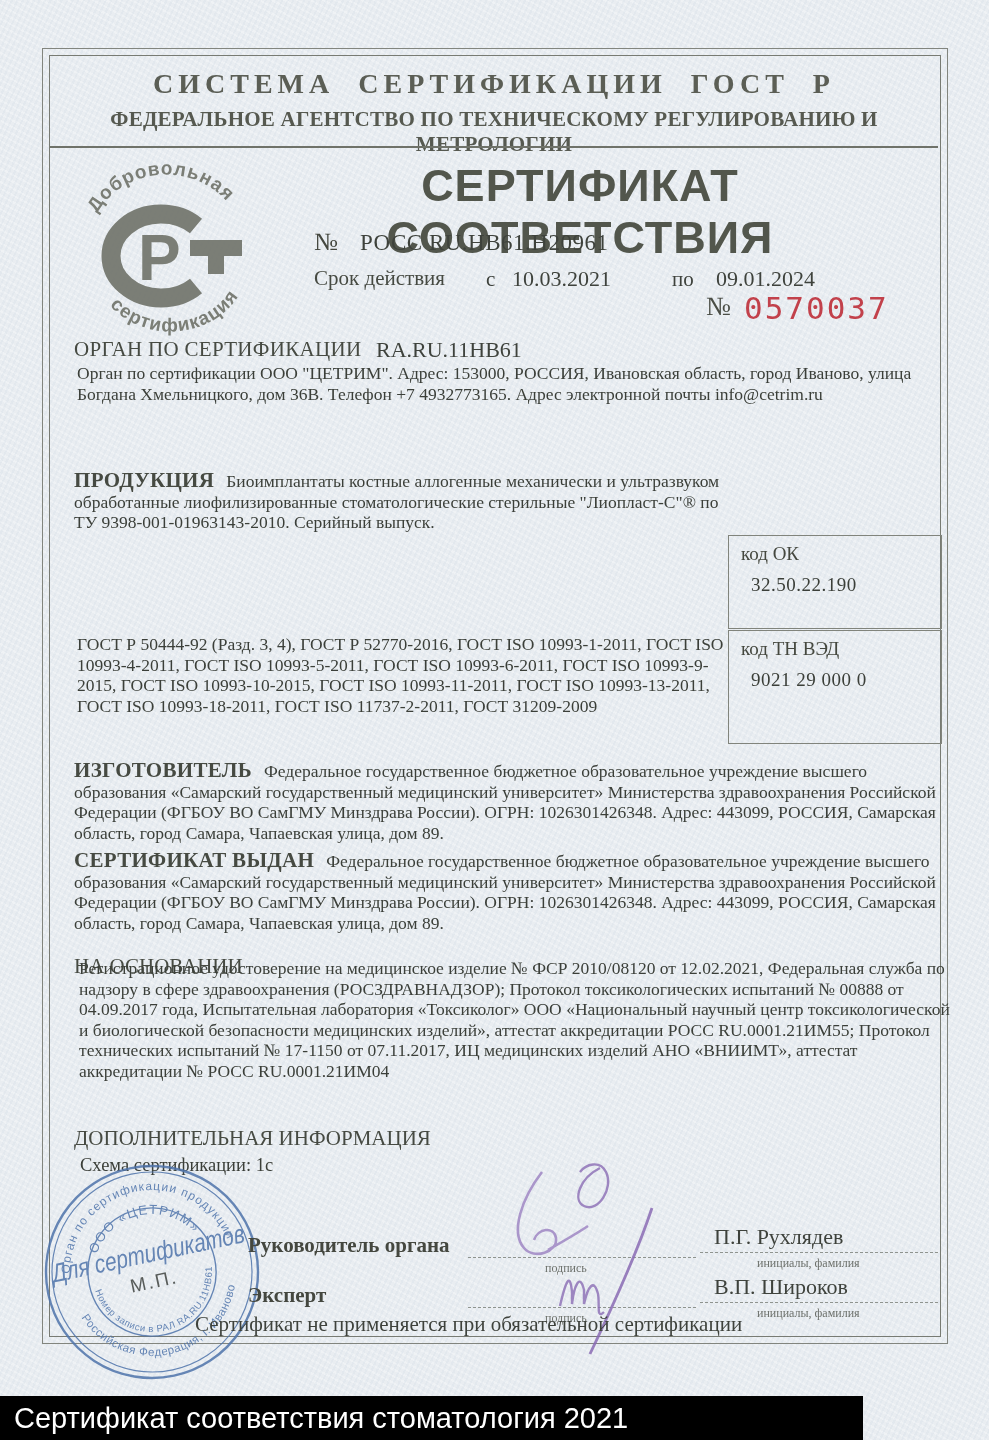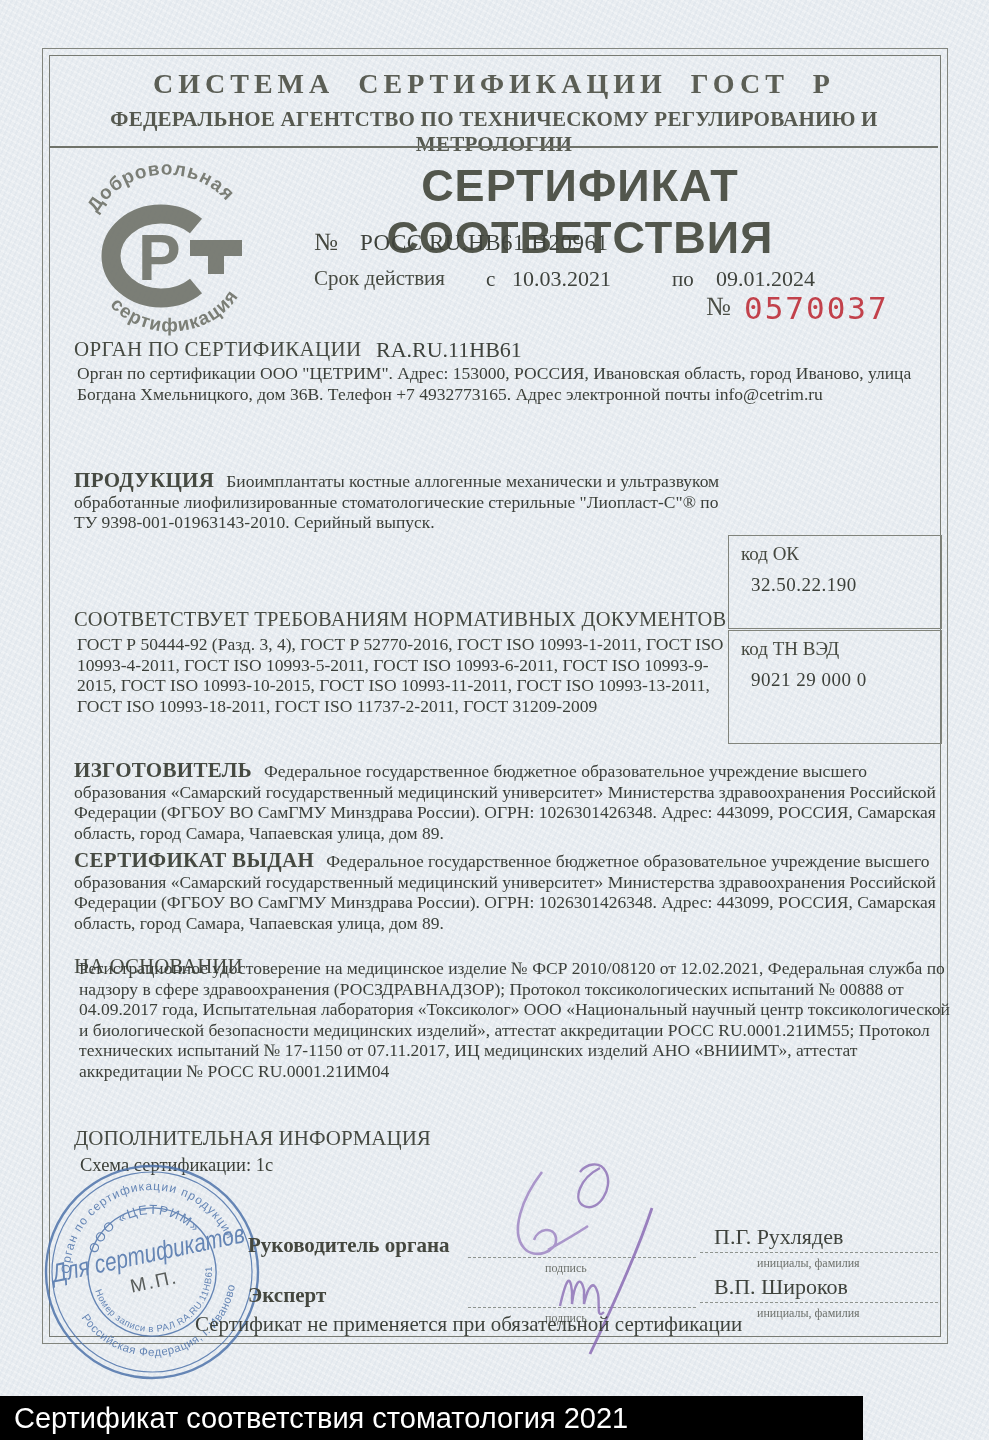--- a/index.html
+++ b/index.html
@@ -119,21 +119,20 @@
   <div class="abs organ-text body-par">Орган по сертификации ООО "ЦЕТРИМ". Адрес: 153000, РОССИЯ, Ивановская область, город Иваново, улица Богдана Хмельницкого, дом 36В. Телефон +7 4932773165. Адрес электронной почты info@cetrim.ru</div>
 
   <div class="abs product-par body-par">
     <span class="inline-lbl">ПРОДУКЦИЯ</span><span>Биоимплантаты костные аллогенные механически и ультразвуком обработанные лиофилизированные стоматологические стерильные "Лиопласт-С"® по ТУ 9398-001-01963143-2010. Серийный выпуск.</span>
   </div>
   <div class="abs codebox okbox">
     <div class="box-lbl">код ОК</div>
     <div class="box-val">32.50.22.190</div>
   </div>
 
-  <div class="abs compl-label sec-label">СООТВЕТСТВУЕТ ТРЕБОВАНИЯМ НОРМАТИВНЫХ ДОКУМЕНТОВ</div>
   <div class="abs compl-text body-par">ГОСТ Р 50444-92 (Разд. 3, 4), ГОСТ Р 52770-2016, ГОСТ ISO 10993-1-2011, ГОСТ ISO 10993-4-2011, ГОСТ ISO 10993-5-2011, ГОСТ ISO 10993-6-2011, ГОСТ ISO 10993-9-2015, ГОСТ ISO 10993-10-2015, ГОСТ ISO 10993-11-2011, ГОСТ ISO 10993-13-2011, ГОСТ ISO 10993-18-2011, ГОСТ ISO 11737-2-2011, ГОСТ 31209-2009</div>
   <div class="abs codebox tnbox">
     <div class="box-lbl">код ТН ВЭД</div>
     <div class="box-val">9021 29 000 0</div>
   </div>
 
   <div class="abs manuf-par body-par">
     <span class="inline-lbl">ИЗГОТОВИТЕЛЬ</span><span>Федеральное государственное бюджетное образовательное учреждение высшего образования «Самарский государственный медицинский университет» Министерства здравоохранения Российской Федерации (ФГБОУ ВО СамГМУ Минздрава России). ОГРН: 1026301426348. Адрес: 443099, РОССИЯ, Самарская область, город Самара, Чапаевская улица, дом 89.</span>
   </div>
 

